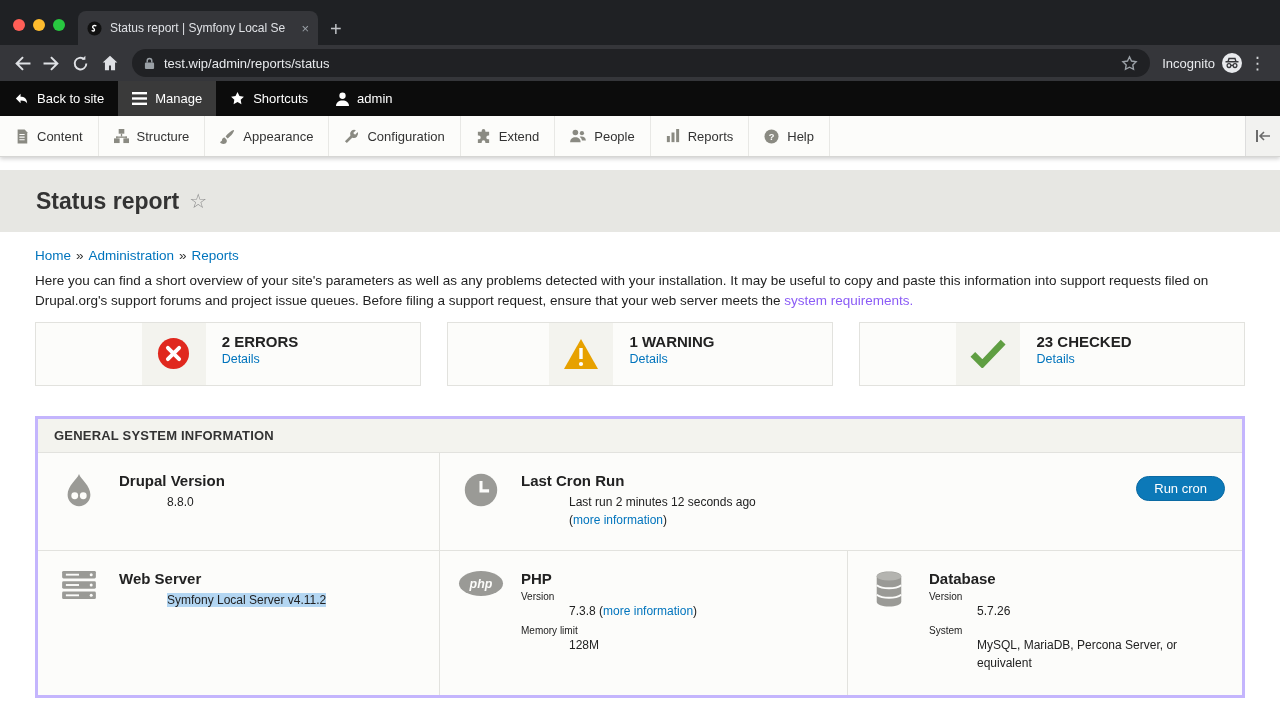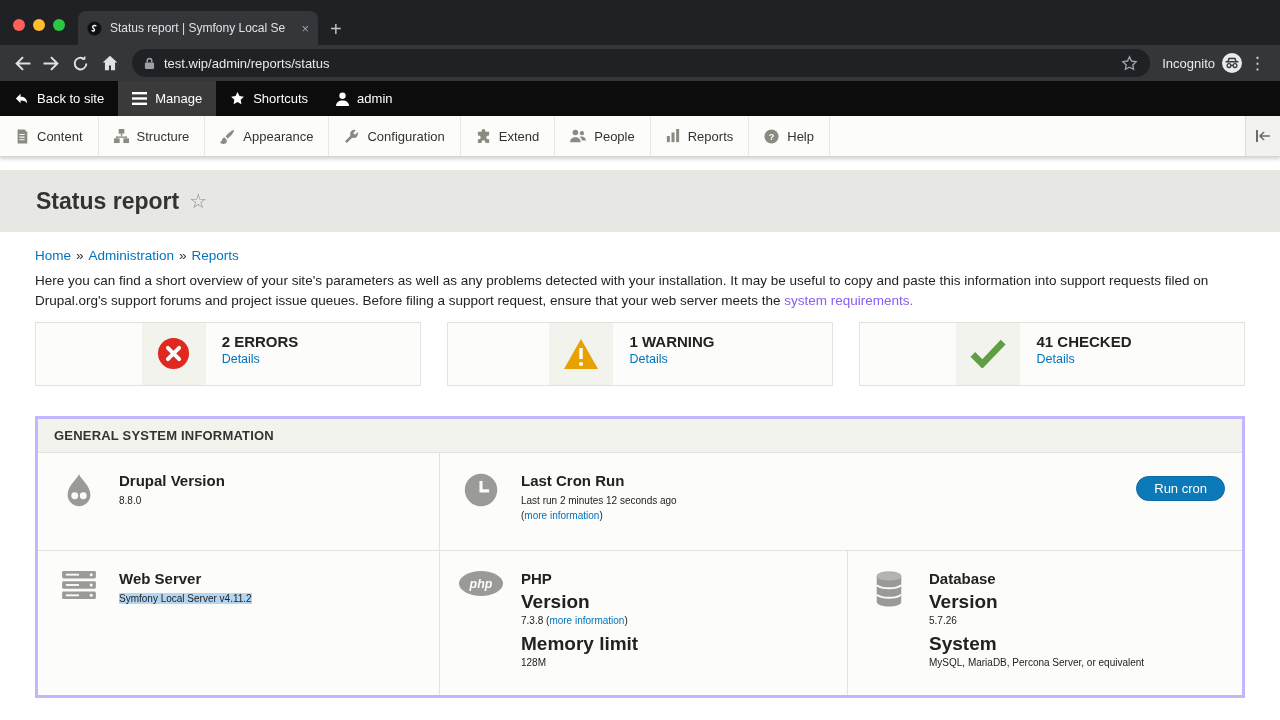--- a/index.html
+++ b/index.html
@@ -64,23 +64,23 @@
                 font-size:13px; font-weight:bold; color:#333; letter-spacing:.2px; }
   .row1 { display:grid; grid-template-columns:402px 1fr; }
   .row1 > .cell { border-bottom:1px solid #e2e2de; min-height:98px; }
   .row2 { display:grid; grid-template-columns:402px 408px 1fr; }
   .row2 > .cell { min-height:144px; }
   .cell { background:#fcfcfa; padding:19px 18px; display:flex; gap:17px; border-right:1px solid #e2e2de;
           position:relative; align-items:flex-start; }
   .row1 .cell:last-child, .row2 .cell:last-child { border-right:none; }
   .cell-icon { width:46px; flex-shrink:0; display:flex; justify-content:center; }
   .cell-title { font-size:15px; font-weight:bold; color:#222; margin-bottom:4px; }
-  .cell-line { font-size:10px; color:#222; line-height:1.5; }
+  .cell-line { font-size:12px; color:#222; line-height:1.5;margin-left:48px; }
   .cell-line a { color:#0074bd; text-decoration:none; }
-  .sub-head { font-size:19px; font-weight:bold; color:#222; margin-top:5px; }
+  .sub-head { font-size:10px; font-weight:normal; color:#222; margin-top:5px; }
   .run-cron { position:absolute; right:17px; top:23px; background:#0c79b8; border:1px solid #0b6aa3;
               color:#fff; font-size:13px; padding:4px 17px; border-radius:20px; font-family:inherit; }
   .selection { background:#b3d6f2; }
 </style>
 </head>
 <body>
 
 <div class="tabstrip">
   <div class="traffic">
     <span class="tl red"></span>
@@ -316,21 +316,21 @@
         <div class="card-details"><a>Details</a></div>
       </div>
     </div>
     <div class="card">
       <div class="card-icon">
         <svg width="36" height="29" viewBox="0 0 38 30">
             <path d="M3 16l10 10L35 3" stroke="#5f9e42" stroke-width="7" fill="none"></path>
           </svg>
       </div>
       <div class="card-body">
-        <div class="card-title">41 CHECKED</div>
+        <div class="card-title">23 CHECKED</div>
         <div class="card-details"><a>Details</a></div>
       </div>
     </div>
   </div>
 
   <div class="panel">
     <div class="panel-head">GENERAL SYSTEM INFORMATION</div>
 
     <div class="row1">
       <div class="cell">

